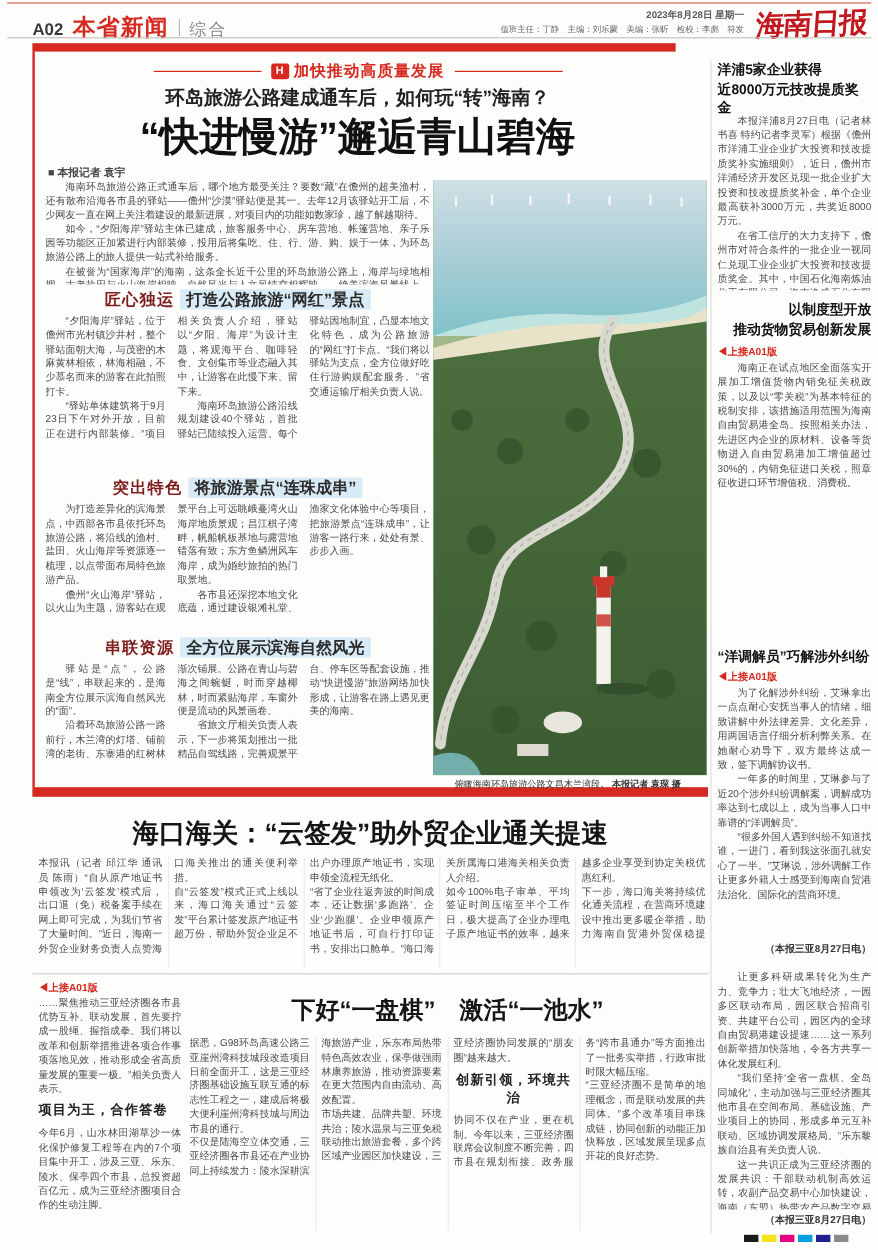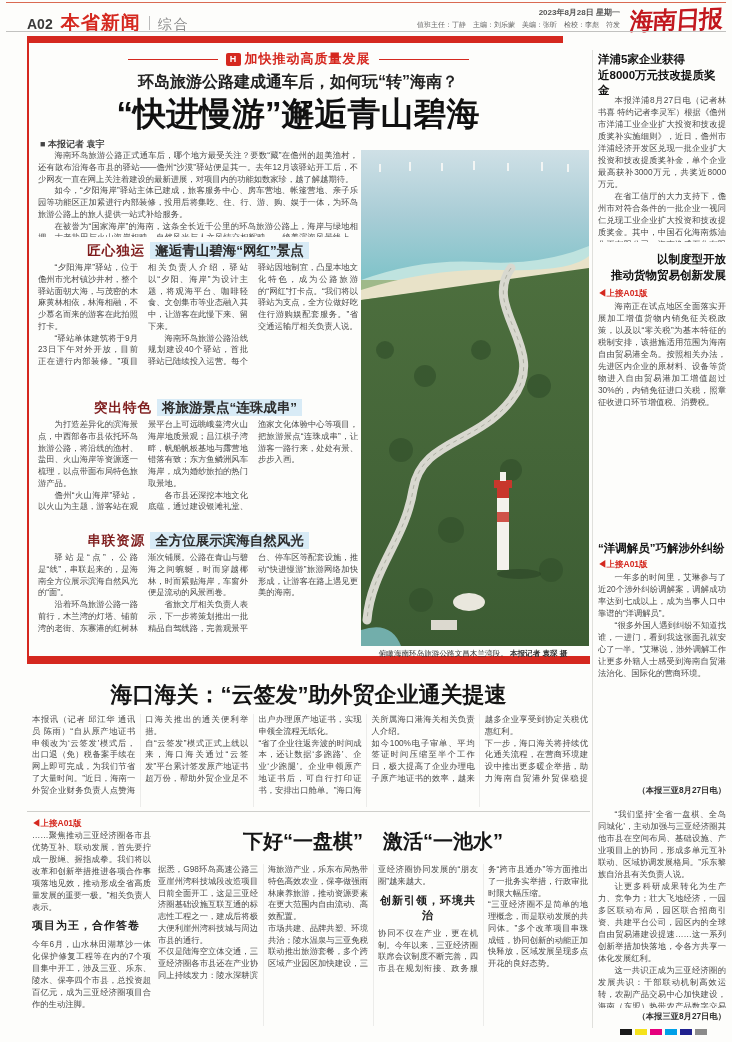--- a/index.html
+++ b/index.html
@@ -127,21 +127,21 @@
   <h1 class="headline">“快进慢游”邂逅青山碧海</h1>
   <div class="byline">■ 本报记者 袁宇</div>
 
   <div class="intro">
       <p>海南环岛旅游公路正式通车后，哪个地方最受关注？要数“藏”在儋州的超美渔村，还有散布沿海各市县的驿站——儋州“沙漠”驿站便是其一。去年12月该驿站开工后，不少网友一直在网上关注着建设的最新进展，对项目内的功能如数家珍，越了解越期待。</p>
       <p>如今，“夕阳海岸”驿站主体已建成，旅客服务中心、房车营地、帐篷营地、亲子乐园等功能区正加紧进行内部装修，投用后将集吃、住、行、游、购、娱于一体，为环岛旅游公路上的旅人提供一站式补给服务。</p>
       <p>在被誉为“国家海岸”的海南，这条全长近千公里的环岛旅游公路上，海岸与绿地相拥，古老盐田与火山海岸相映，自然风光与人文风情交相辉映……绝美滨海风景线上，各市县正以匠心打造特色驿站，串联起“珍珠项链”，着力将环岛旅游公路建设成为令人向往的“传世之作”。</p>
     </div>
 
   <div class="sec-head" style="top:241px">
-    <span class="lbl">匠心独运</span><span class="ttl">邂逅青山碧海“网红”景点</span>
+    <span class="lbl">匠心独运</span><span class="ttl">打造公路旅游“网红”景点</span>
   </div>
   <div class="colsbody" style="top:262px;height:132px">
       <p>“夕阳海岸”驿站，位于儋州市光村镇沙井村，整个驿站面朝大海，与茂密的木麻黄林相依，林海相融，不少慕名而来的游客在此拍照打卡。</p>
       <p>“驿站单体建筑将于9月23日下午对外开放，目前正在进行内部装修。”项目相关负责人介绍，驿站以“夕阳、海岸”为设计主题，将观海平台、咖啡轻食、文创集市等业态融入其中，让游客在此慢下来、留下来。</p>
       <p>海南环岛旅游公路沿线规划建设40个驿站，首批驿站已陆续投入运营。每个驿站因地制宜，凸显本地文化特色，成为公路旅游的“网红”打卡点。“我们将以驿站为支点，全方位做好吃住行游购娱配套服务。”省交通运输厅相关负责人说。</p>
     </div>
 
   <div class="sec-head" style="top:398px">
     <span class="lbl">突出特色</span><span class="ttl">将旅游景点“连珠成串”</span>
   </div>
@@ -259,29 +259,30 @@
 推动货物贸易创新发展</h3>
   <div class="cont-mark b-mark">◀上接A01版</div>
   <div class="simplebody b-body">
       <p>海南正在试点地区全面落实开展加工增值货物内销免征关税政策，以及以“零关税”为基本特征的税制安排，该措施适用范围为海南自由贸易港全岛。按照相关办法，先进区内企业的原材料、设备等货物进入自由贸易港加工增值超过30%的，内销免征进口关税，照章征收进口环节增值税、消费税。</p>
     </div>
   <div class="rule rule2"></div>
 
   <h3 class="rail-hl c-hl">“洋调解员”巧解涉外纠纷</h3>
   <div class="cont-mark c-mark">◀上接A01版</div>
   <div class="simplebody c-body">
+      <p>为了化解涉外纠纷，艾琳拿出一点点耐心安抚当事人的情绪，细致讲解中外法律差异、文化差异，用两国语言仔细分析利弊关系。在她耐心劝导下，双方最终达成一致，签下调解协议书。</p>
       <p>一年多的时间里，艾琳参与了近20个涉外纠纷调解案，调解成功率达到七成以上，成为当事人口中靠谱的“洋调解员”。</p>
       <p>“很多外国人遇到纠纷不知道找谁，一进门，看到我这张面孔就安心了一半。”艾琳说，涉外调解工作让更多外籍人士感受到海南自贸港法治化、国际化的营商环境。</p>
     </div>
   <div class="dateline c-date">（本报三亚8月27日电）</div>
   <div class="rule rule3"></div>
 
   <div class="simplebody k-body">
+      <p>让更多科研成果转化为生产力、竞争力；壮大飞地经济，一园多区联动布局，园区联合招商引资、共建平台公司，园区内的全球自由贸易港建设提速……这一系列创新举措加快落地，令各方共享一体化发展红利。</p>
       <p>“我们坚持‘全省一盘棋、全岛同城化’，主动加强与三亚经济圈其他市县在空间布局、基础设施、产业项目上的协同，形成多单元互补联动、区域协调发展格局。”乐东黎族自治县有关负责人说。</p>
-      <p>让更多科研成果转化为生产力、竞争力；壮大飞地经济，一园多区联动布局，园区联合招商引资、共建平台公司，园区内的全球自由贸易港建设提速……这一系列创新举措加快落地，令各方共享一体化发展红利。</p>
       <p>这一共识正成为三亚经济圈的发展共识：干部联动机制高效运转，农副产品交易中心加快建设，海南（东盟）热带农产品数字交易平台跨境交易额突破9亿元，已签约落地625亿元、108个涉旅游等产业项目正加快建设，重点公共服务设施共建共享蹄疾步稳。</p>
     </div>
   <div class="dateline k-date">（本报三亚8月27日电）</div>
 
   <div class="marks">
       <span style="background: rgb(26, 26, 26);"></span>
       <span style="background: rgb(245, 226, 27);"></span>
       <span style="background: rgb(229, 0, 125);"></span>
       <span style="background: rgb(0, 160, 232);"></span>
       <span style="background: rgb(32, 33, 142);"></span>

